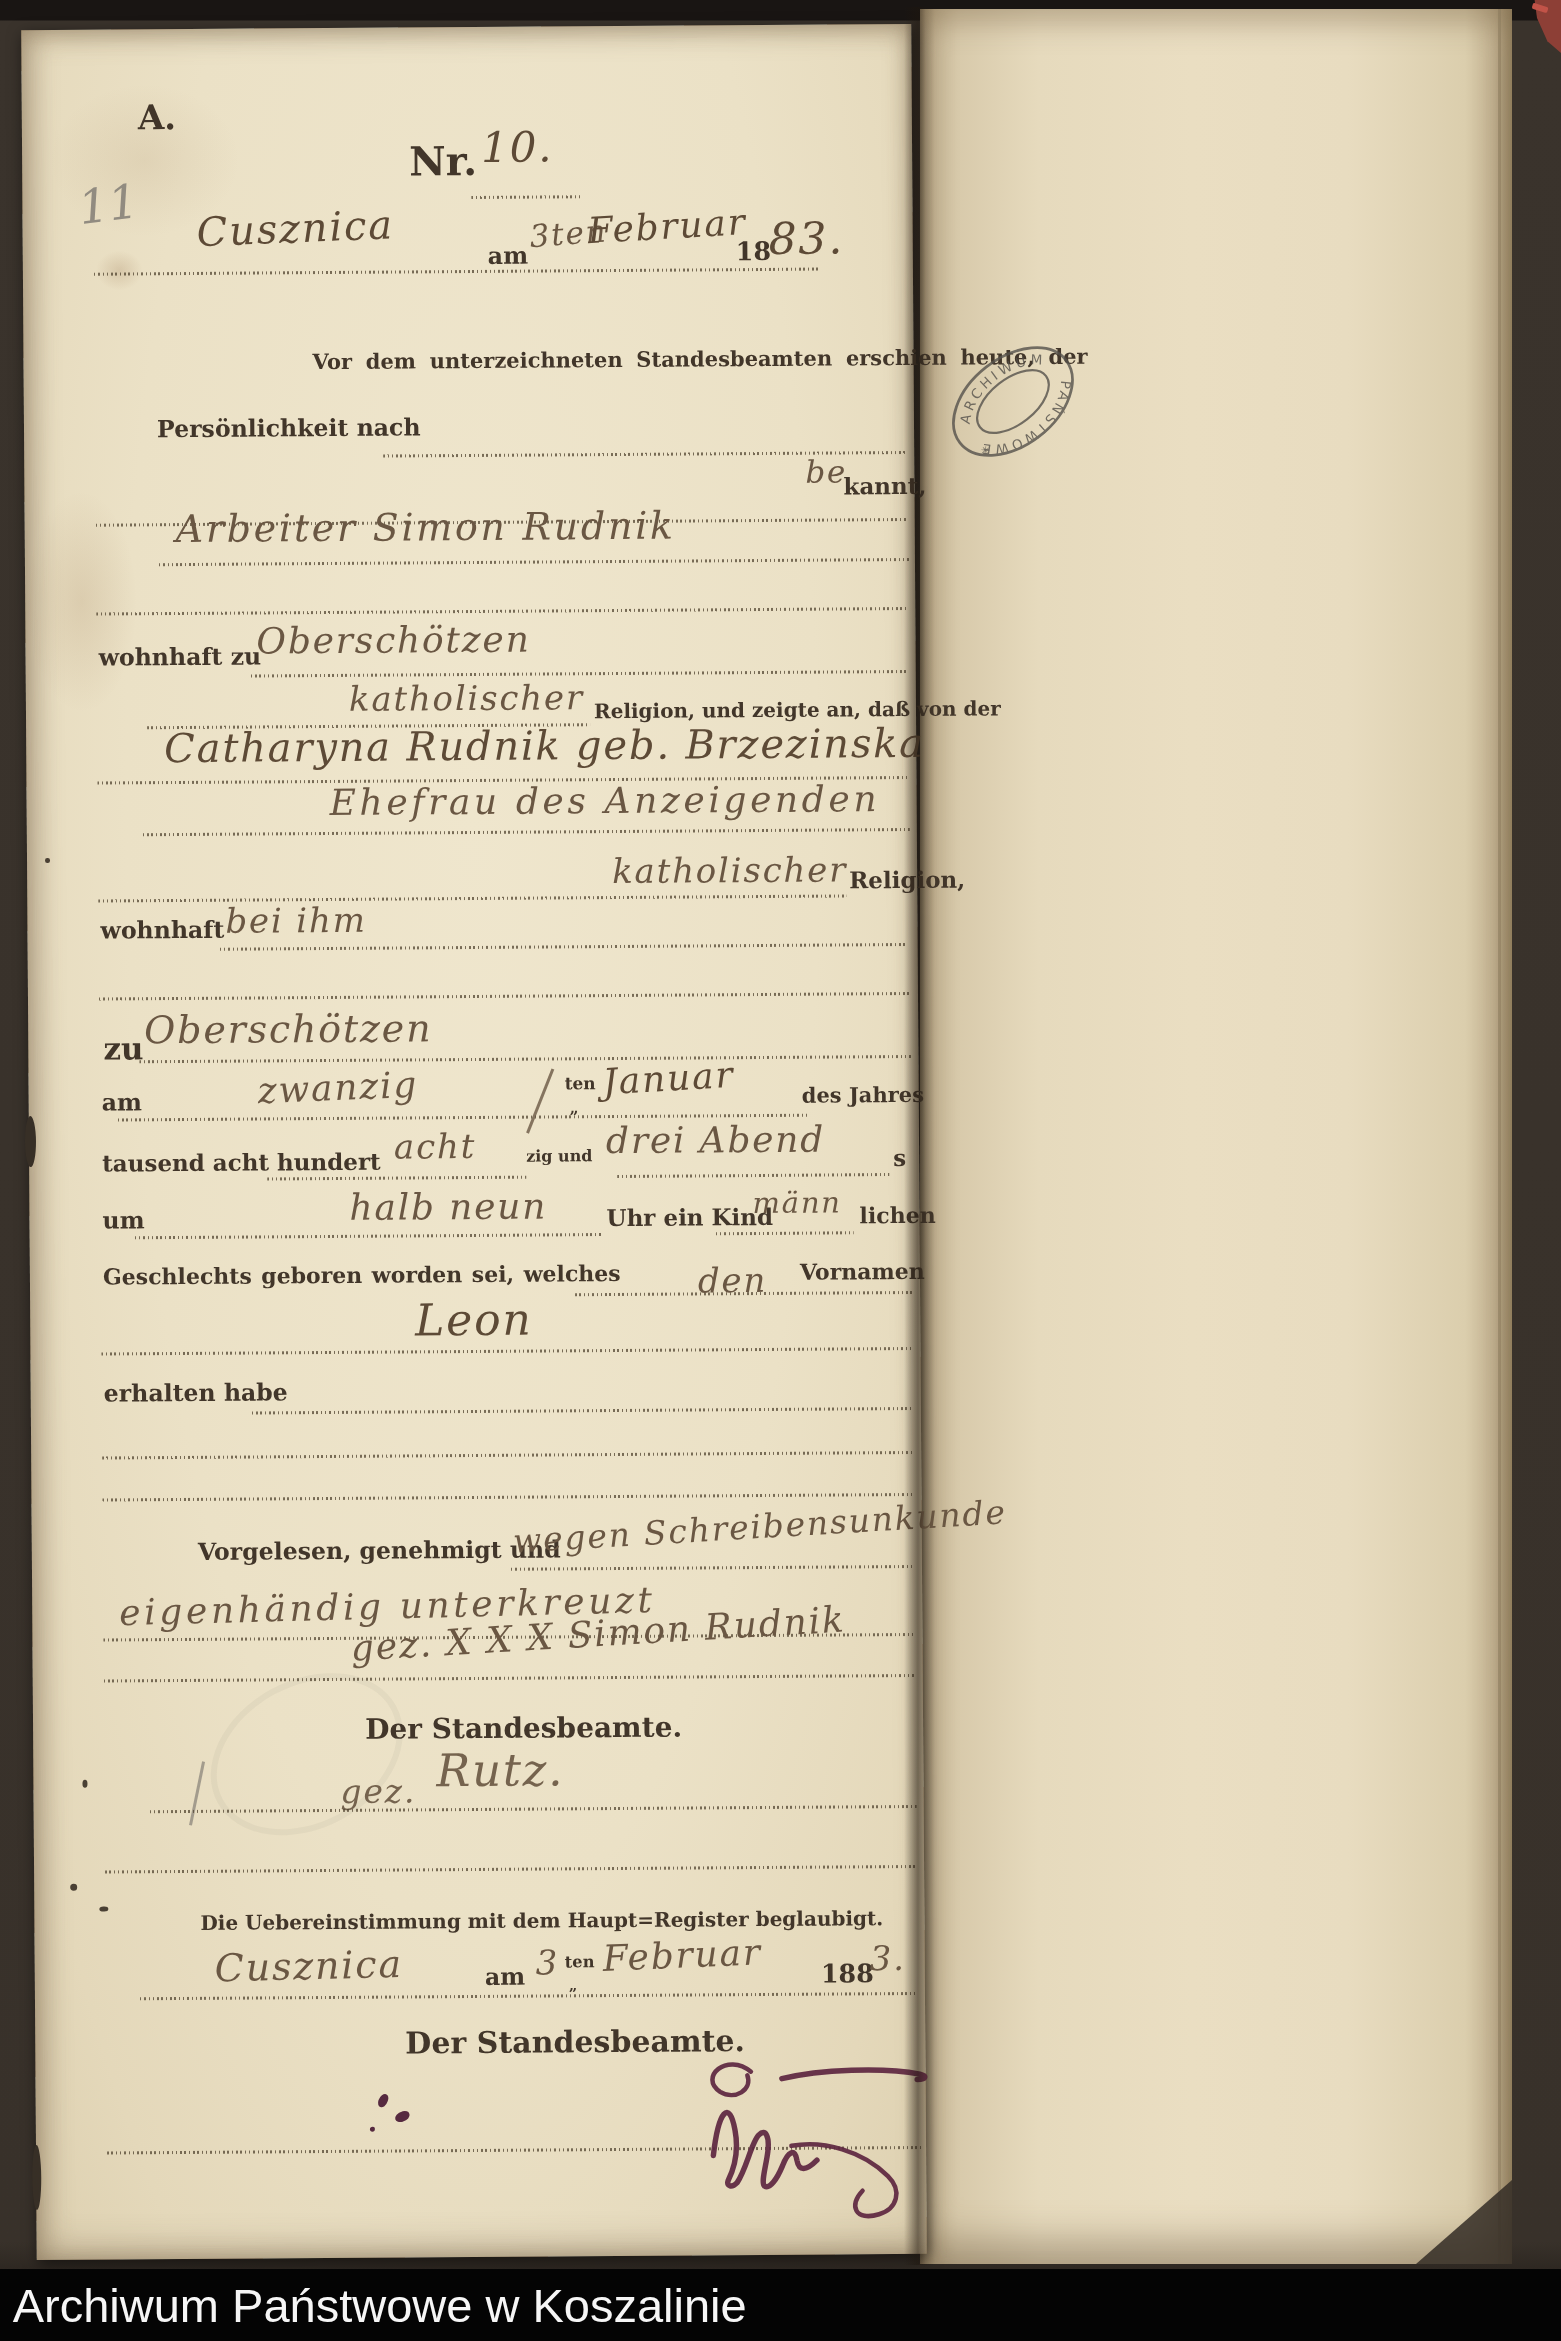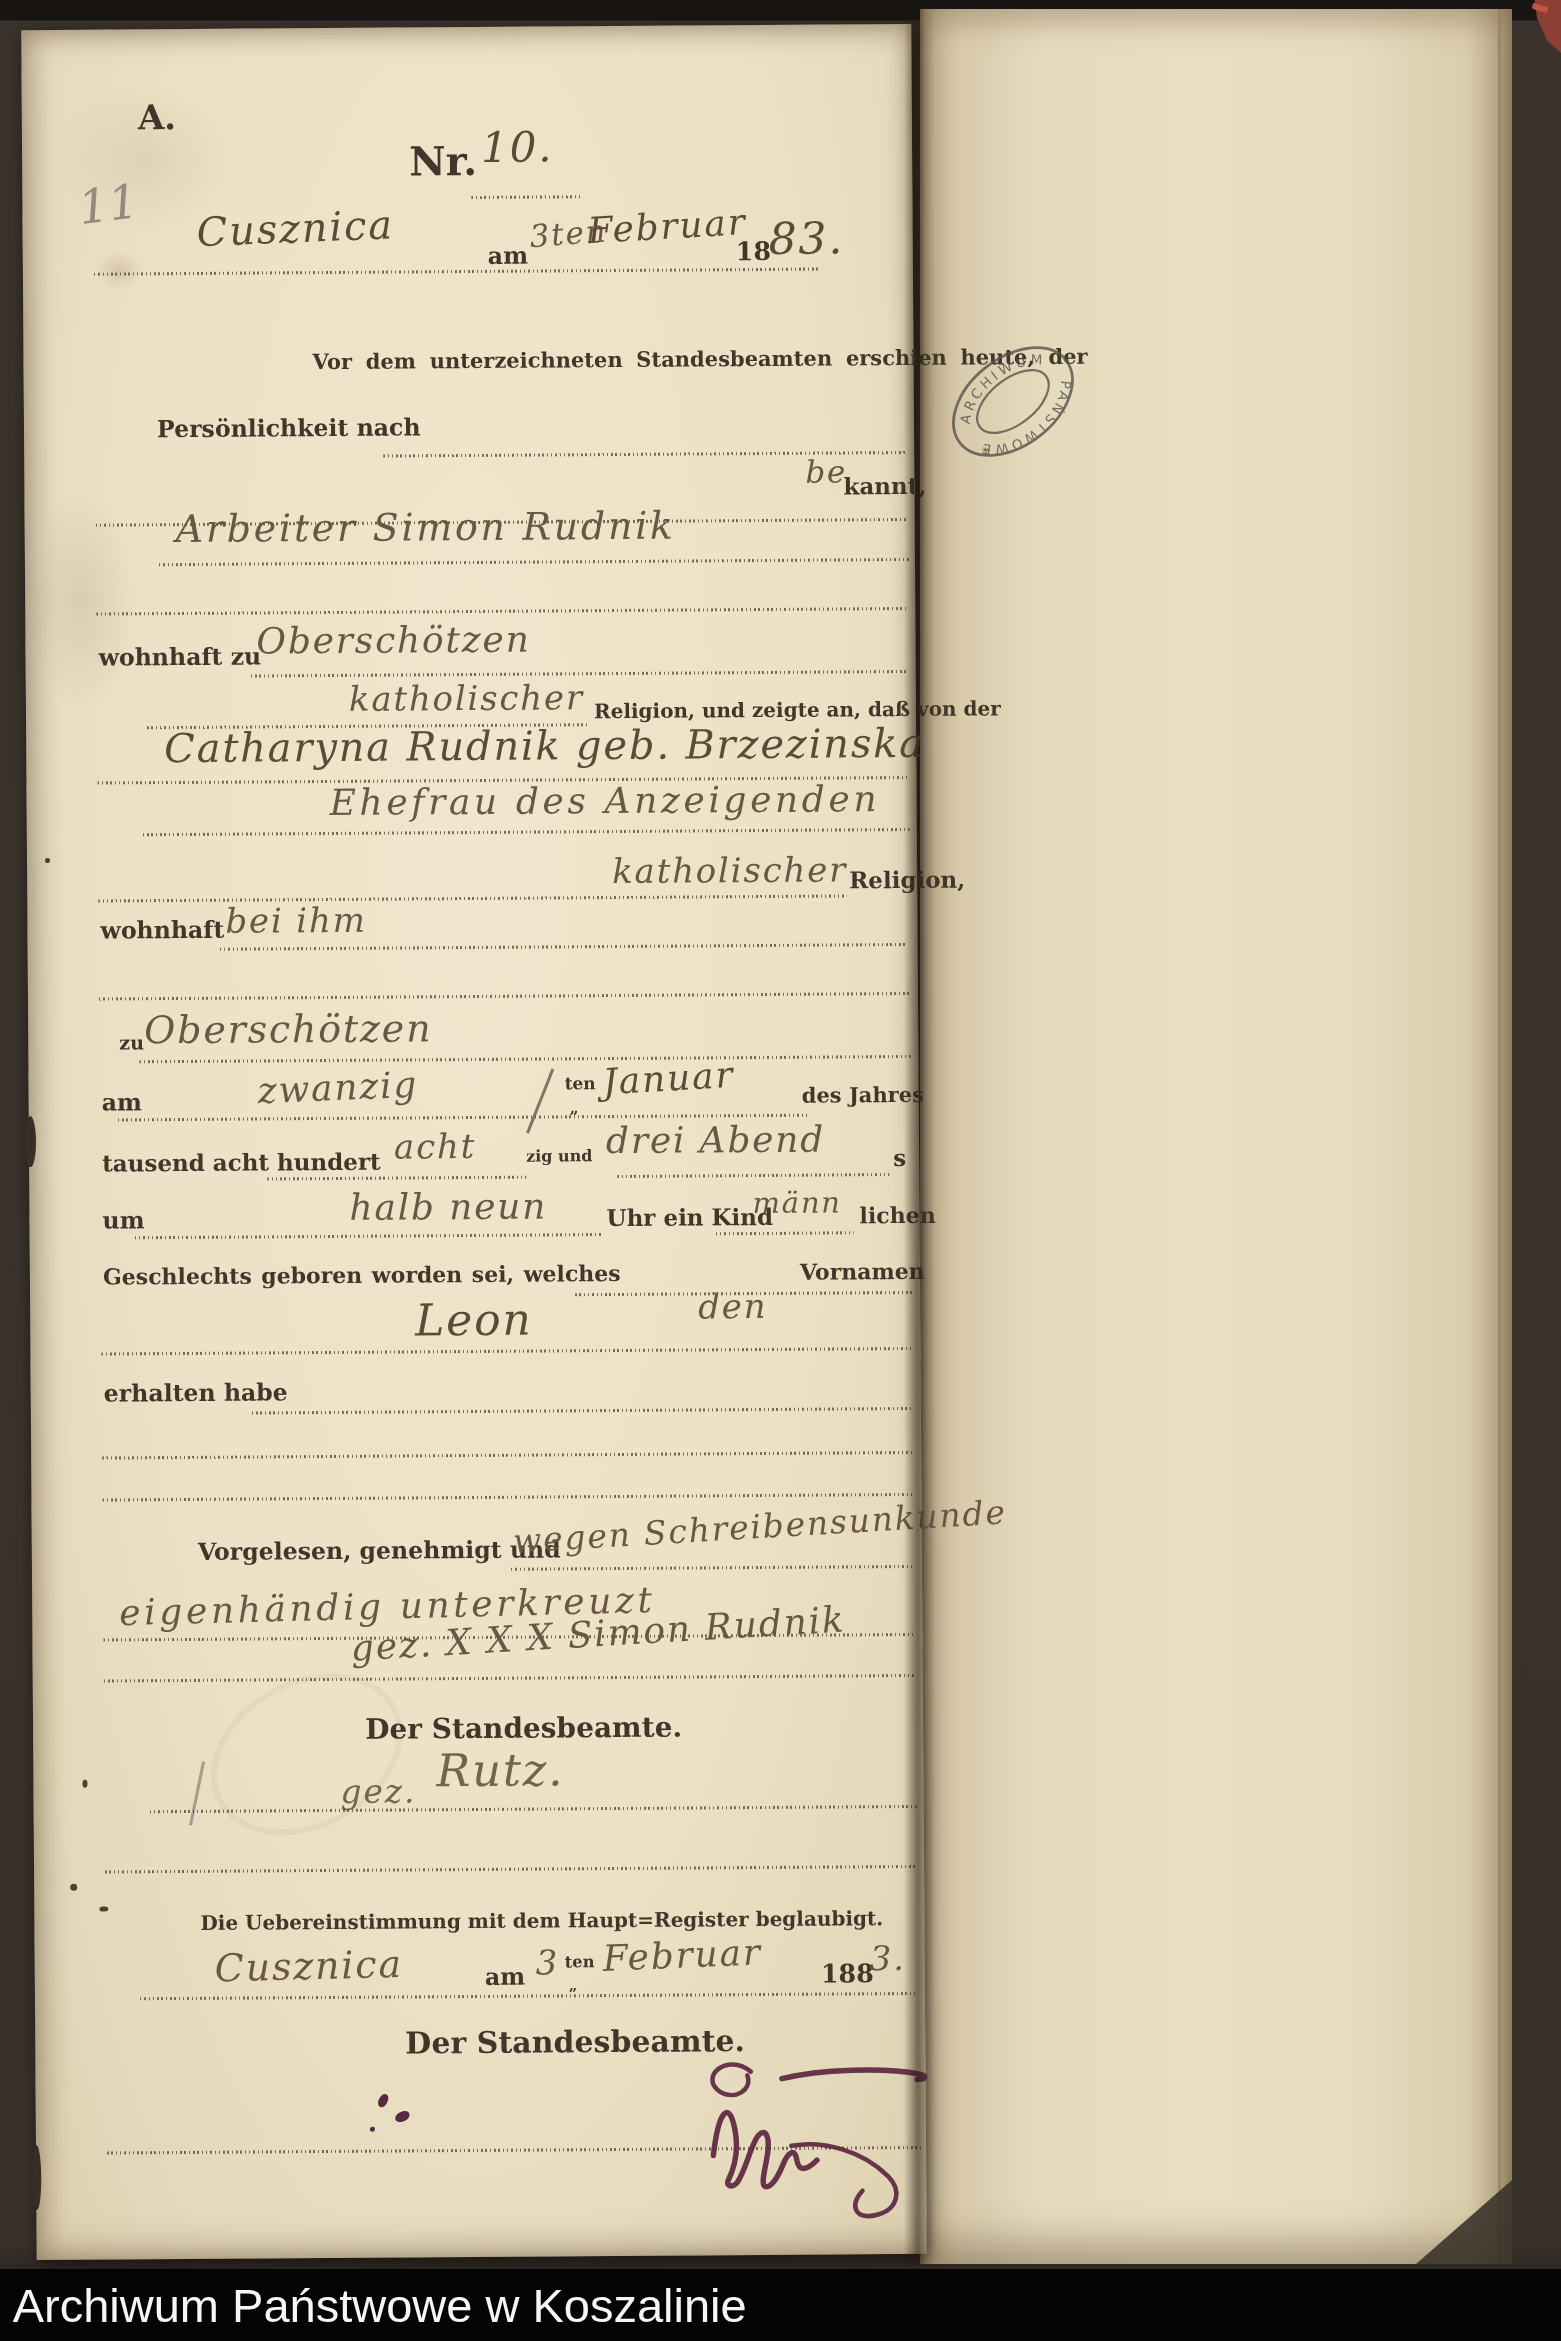--- a/index.html
+++ b/index.html
@@ -130,21 +130,21 @@
 
     <span class="el hw" style="left:585px;top:828px;font-size:34px">katholischer</span>
     <span class="el pr" style="left:822px;top:844px;font-size:23px">Religion,</span>
     <div class="dot" style="position:absolute;left:71px;top:870px;width:748px"></div>
 
     <span class="el pr" style="left:73px;top:890px;font-size:23.6px">wohnhaft</span>
     <span class="el hw" style="left:198px;top:875px;font-size:34px">bei ihm</span>
     <div class="dot" style="position:absolute;left:192px;top:919px;width:688px"></div>
     <div class="dot" style="position:absolute;left:71px;top:968px;width:812px"></div>
 
-    <span class="el pr" style="left:91px;top:1004px;font-size:19px">zu</span>
+    <span class="el pr" style="left:75px;top:1004px;font-size:31px">zu</span>
     <span class="el hw" style="left:116px;top:982px;font-size:38px">Oberschötzen</span>
     <div class="dot" style="position:absolute;left:111px;top:1031px;width:772px"></div>
 
     <span class="el pr" style="left:73px;top:1062px;font-size:23.6px">am</span>
     <span class="el hw" style="left:229px;top:1042px;font-size:36px;transform:rotate(-2deg)">zwanzig</span>
     <div class="slash" style="left:510px;top:1040px;height:69px;transform:rotate(22deg)"></div>
     <span class="el pr" style="left:536px;top:1049px;font-size:17px">ten</span>
     <span class="el pr" style="left:541px;top:1075px;font-size:15.4px">„</span>
     <span class="el hw hw2" style="left:574px;top:1035px;font-size:36px;transform:rotate(-3deg)">Januar</span>
     <span class="el pr" style="left:773px;top:1060px;font-size:21px">des Jahres</span>
@@ -161,21 +161,21 @@
     <span class="el pr" style="left:73px;top:1180px;font-size:23.6px">um</span>
     <span class="el hw" style="left:320px;top:1162px;font-size:36px">halb neun</span>
     <span class="el pr" style="left:577px;top:1180px;font-size:23px">Uhr ein Kind</span>
     <span class="el hw" style="left:723px;top:1164px;font-size:29px">männ</span>
     <span class="el pr" style="left:830px;top:1180px;font-size:22px">lichen</span>
     <div class="dot" style="position:absolute;left:105px;top:1207px;width:467px"></div>
     <div class="dot" style="position:absolute;left:686px;top:1207px;width:138px"></div>
 
     <span class="el pr" style="left:73px;top:1236px;font-size:22px;word-spacing:1.8px">Geschlechts geboren worden sei, welches</span>
     <div class="dot" style="position:absolute;left:545px;top:1267px;width:339px"></div>
-    <span class="el hw" style="left:668px;top:1264px;font-size:34px">den</span>
+    <span class="el hw" style="left:668px;top:1238px;font-size:34px">den</span>
     <span class="el pr" style="left:770px;top:1236px;font-size:22px">Vornamen</span>
 
     <span class="el hw hw2" style="left:385px;top:1271px;font-size:44px">Leon</span>
     <div class="dot" style="position:absolute;left:71px;top:1323px;width:812px"></div>
 
     <span class="el pr" style="left:73px;top:1353px;font-size:23.6px">erhalten habe</span>
     <div class="dot" style="position:absolute;left:221px;top:1383px;width:662px"></div>
     <div class="dot" style="position:absolute;left:71px;top:1427px;width:812px"></div>
     <div class="dot" style="position:absolute;left:71px;top:1469px;width:812px"></div>
 

